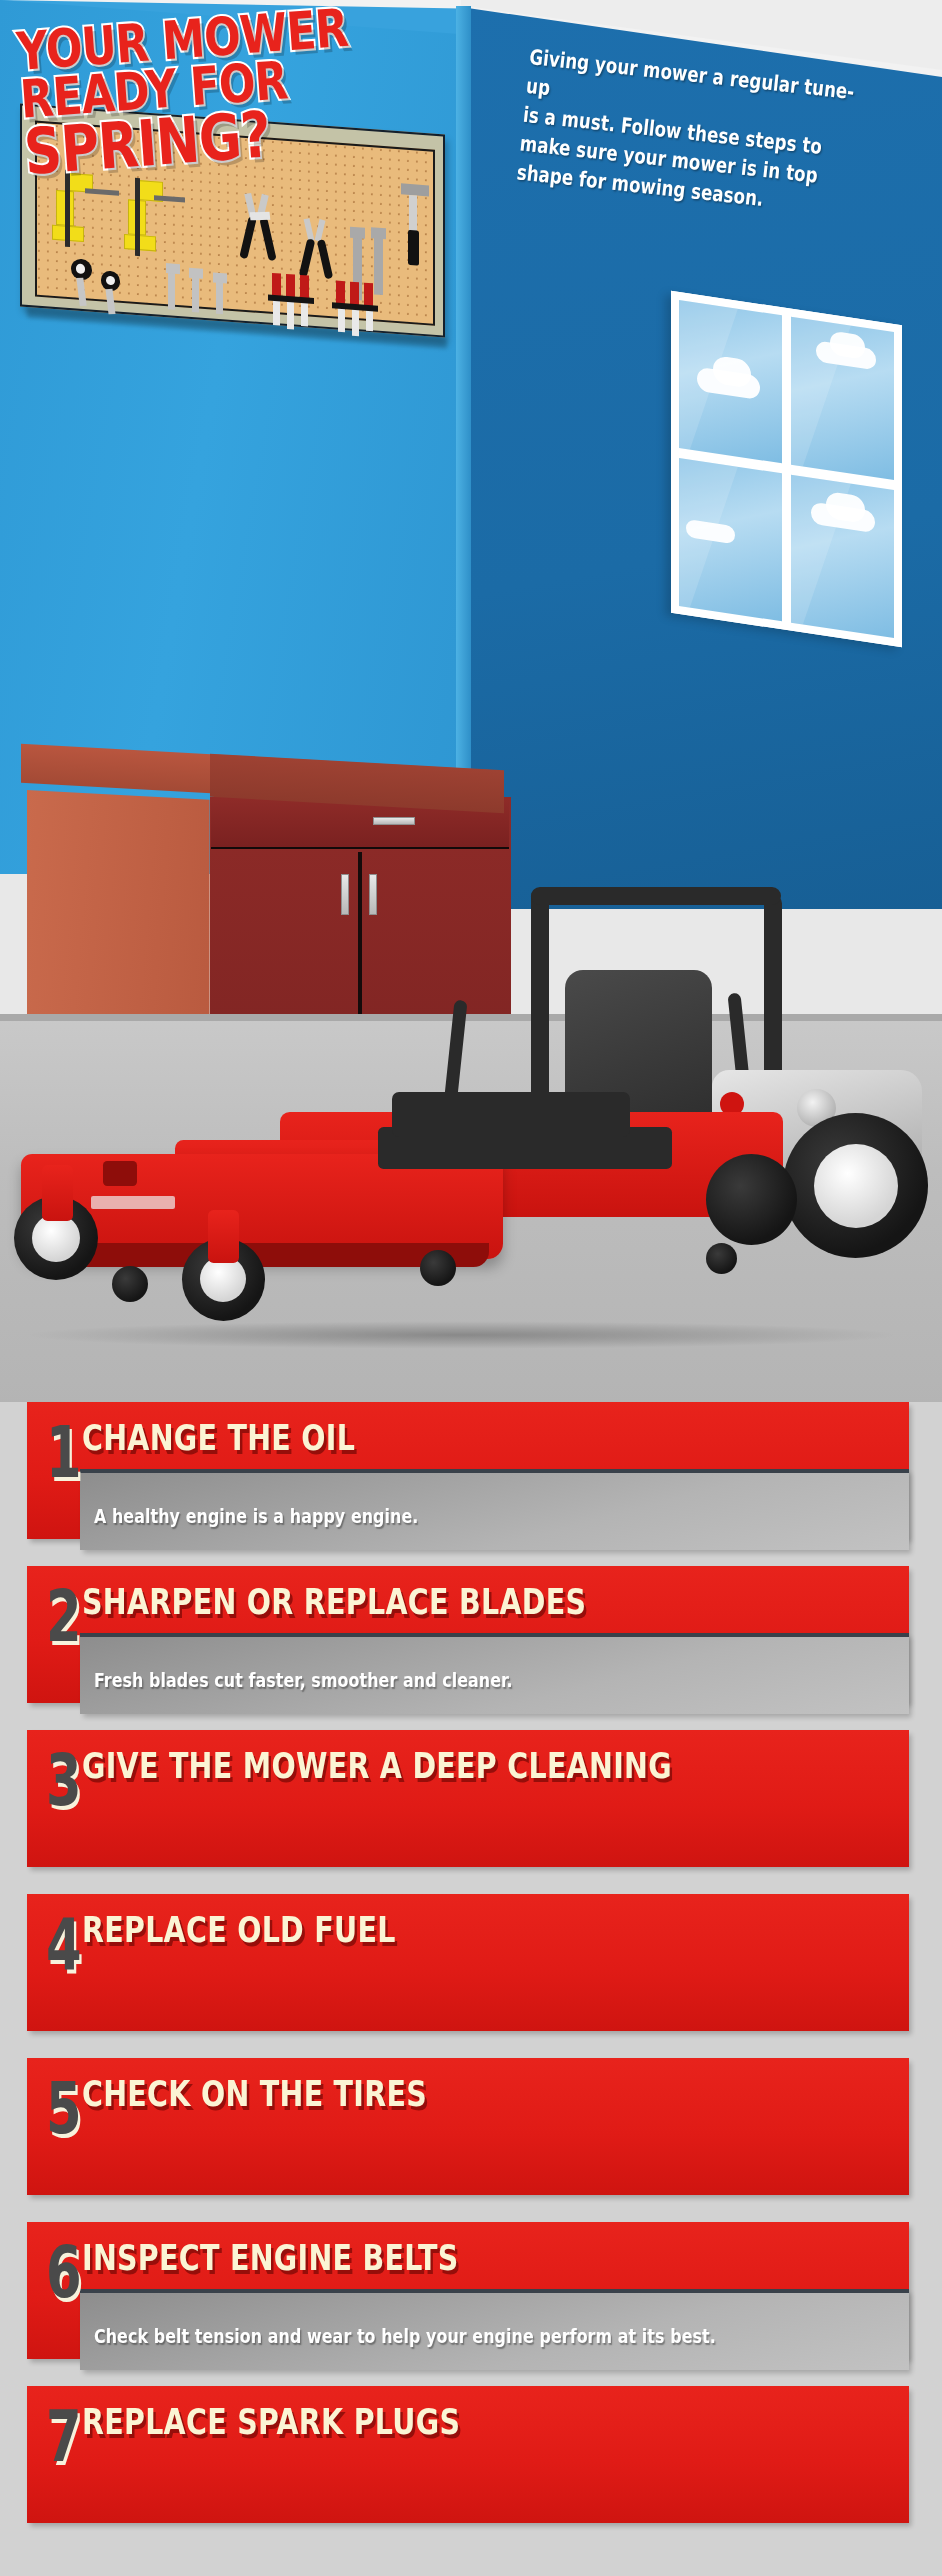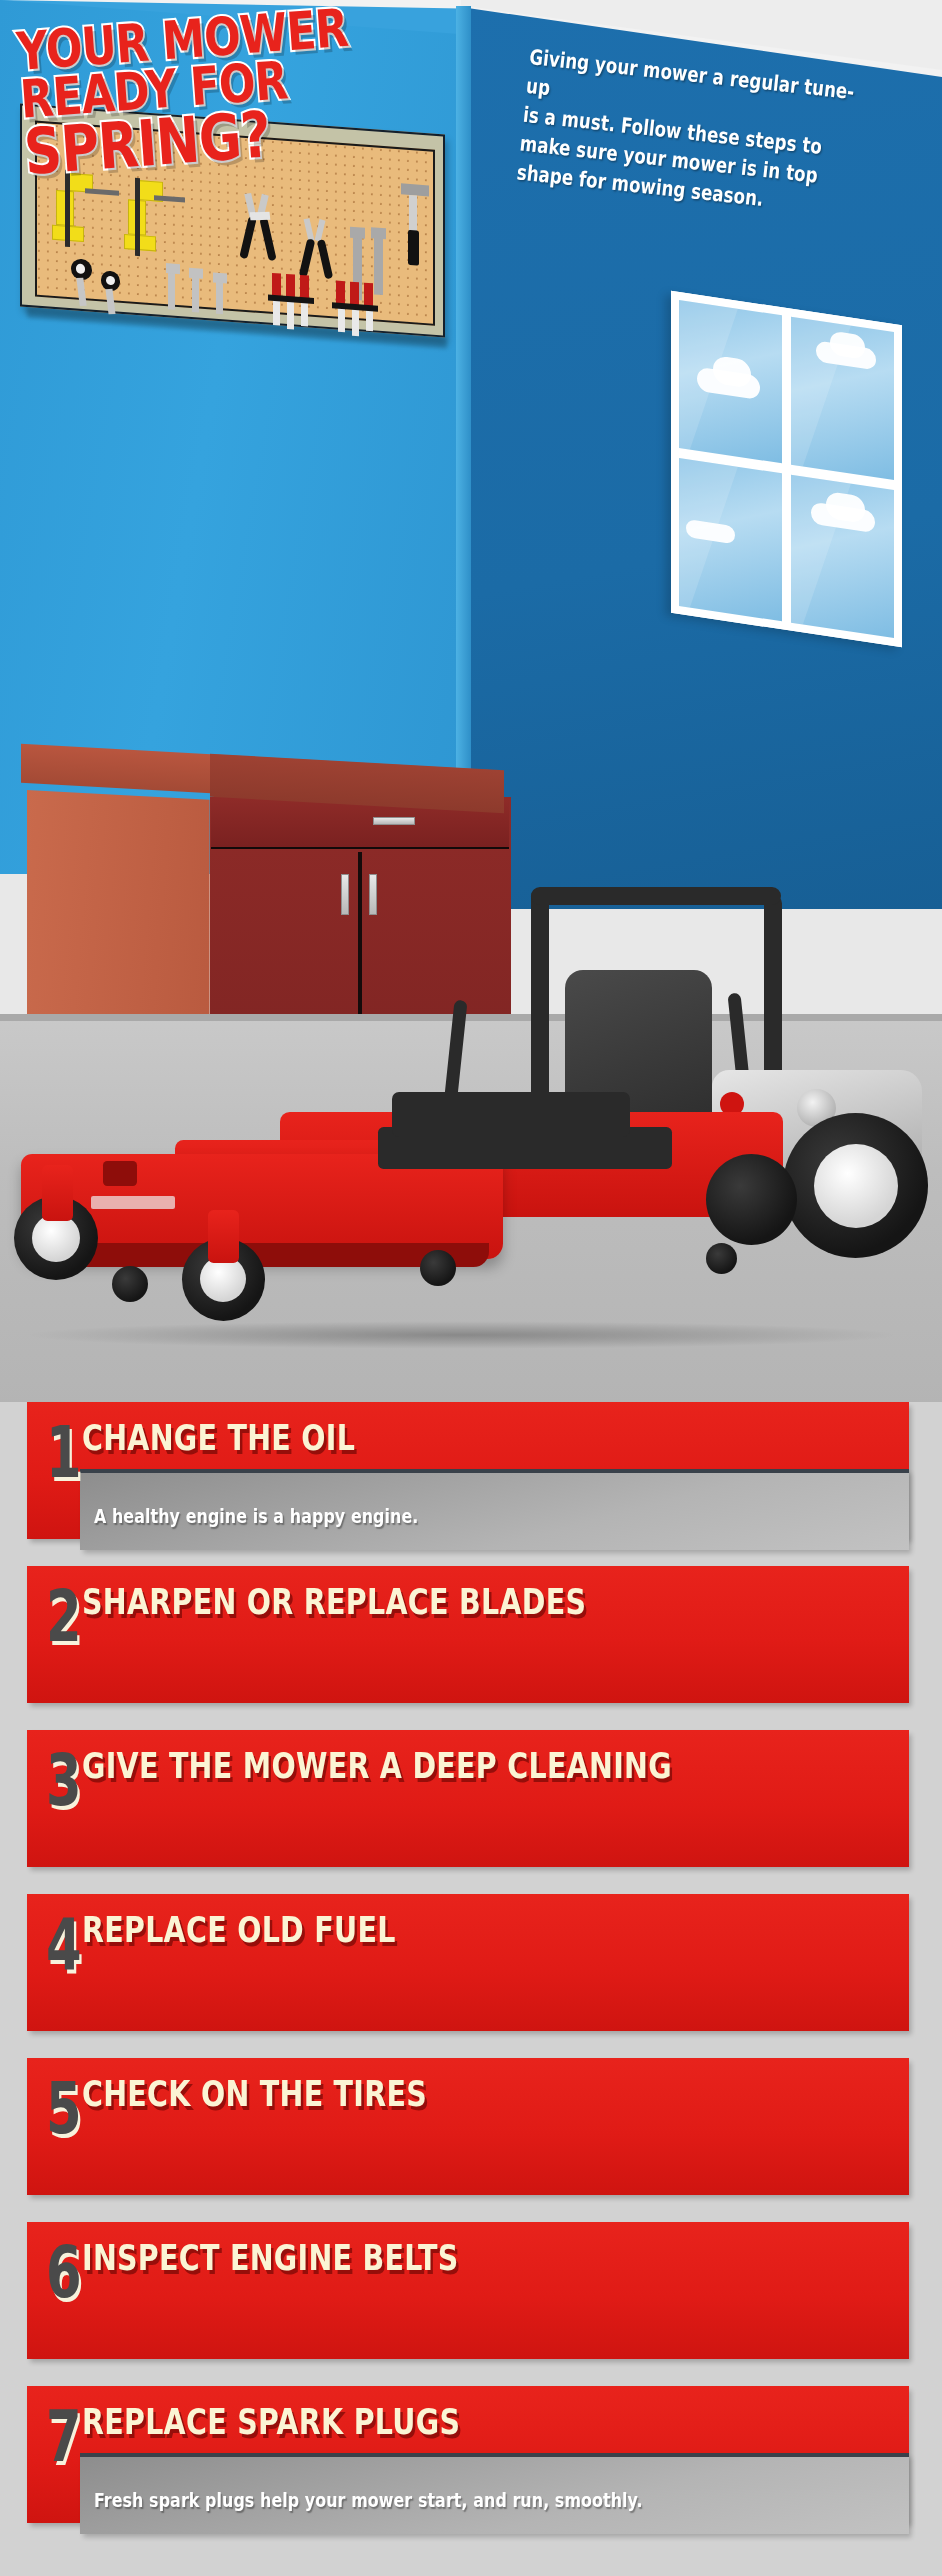--- a/index.html
+++ b/index.html
@@ -505,20 +505,23 @@
       <div class="step-title">CHANGE THE OIL</div>
       <div class="step-desc-panel">
         <div class="step-desc">A healthy engine is a happy engine.</div>
       </div>
     </div>
 
     <div class="step">
       <div class="step-red"></div>
       <div class="step-num">2</div>
       <div class="step-title">SHARPEN OR REPLACE BLADES</div>
+      <div class="step-desc-panel">
+        <div class="step-desc">Fresh blades cut faster, smoother and cleaner.</div>
+      </div>
     </div>
 
     <div class="step">
       <div class="step-red"></div>
       <div class="step-num">3</div>
       <div class="step-title">GIVE THE MOWER A DEEP CLEANING</div>
     </div>
 
     <div class="step">
       <div class="step-red"></div>
@@ -529,26 +532,26 @@
     <div class="step">
       <div class="step-red"></div>
       <div class="step-num">5</div>
       <div class="step-title">CHECK ON THE TIRES</div>
     </div>
 
     <div class="step">
       <div class="step-red"></div>
       <div class="step-num">6</div>
       <div class="step-title">INSPECT ENGINE BELTS</div>
+      <div class="step-desc-panel">
+        <div class="step-desc">Check belt tension and wear to help your engine perform at its best.</div>
+      </div>
     </div>
 
     <div class="step">
       <div class="step-red"></div>
       <div class="step-num">7</div>
       <div class="step-title">REPLACE SPARK PLUGS</div>
-      <div class="step-desc-panel">
-        <div class="step-desc">Fresh spark plugs help your mower start, and run, smoothly.</div>
-      </div>
     </div>
 
   </div>
 </div>
 
 
 </body></html>

